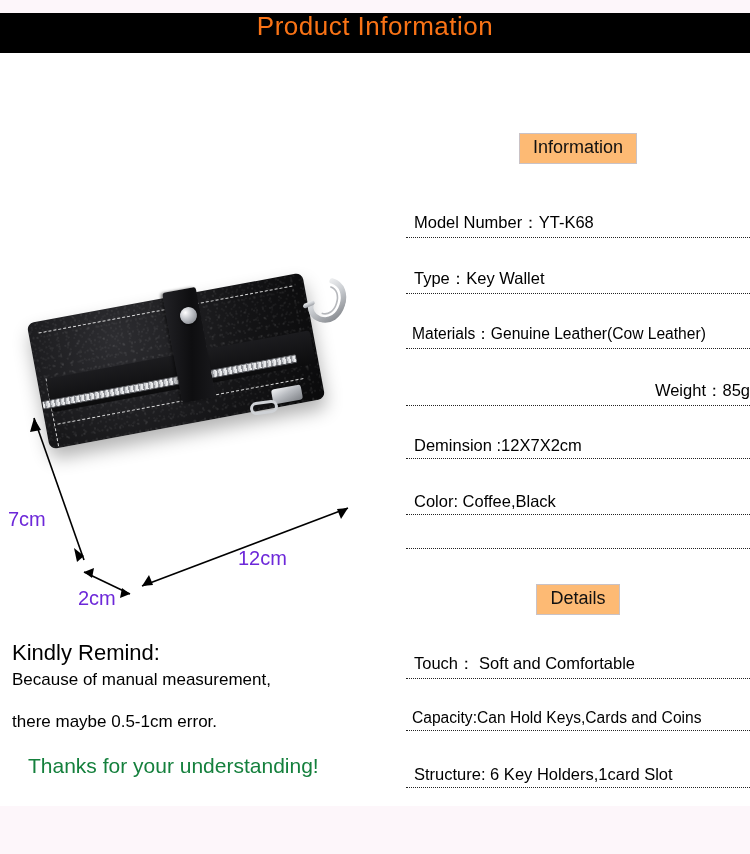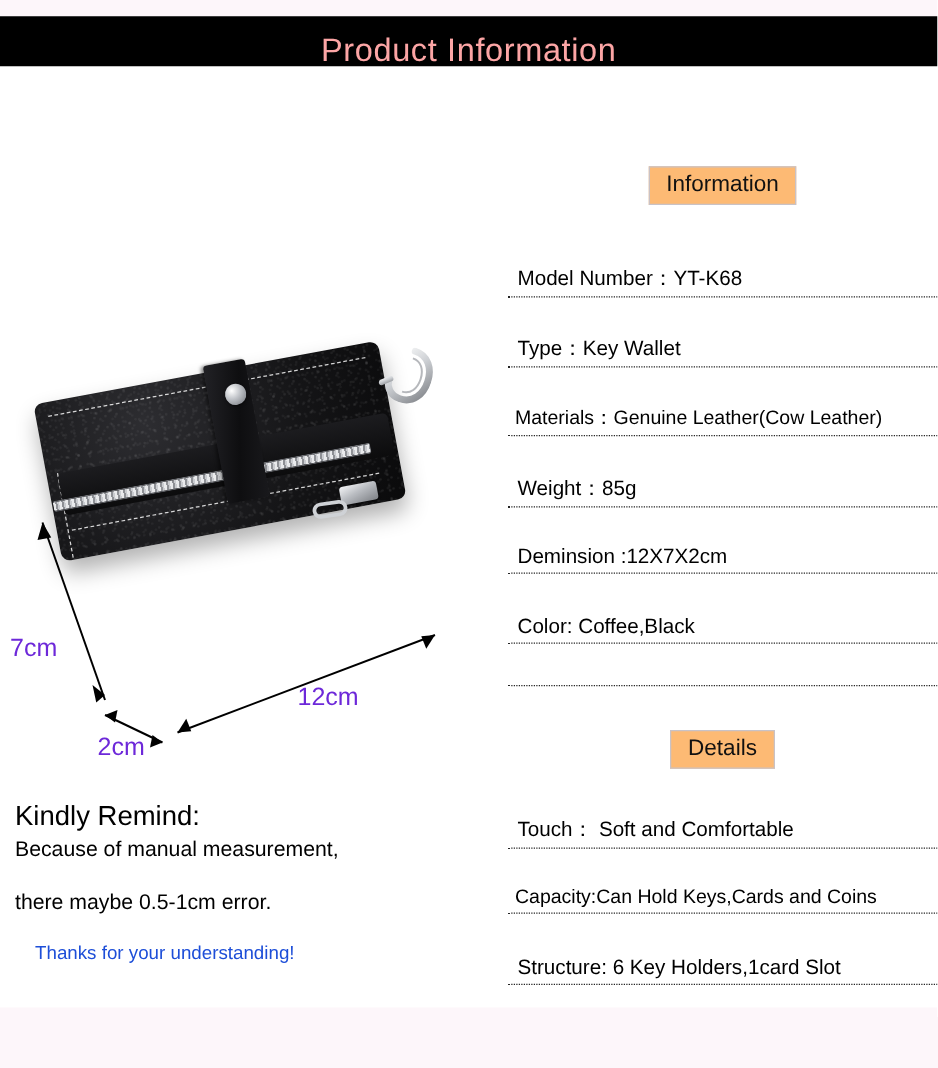--- a/index.html
+++ b/index.html
@@ -29,23 +29,23 @@
     width: 750px; height: 48px;
     background: #fdf6fa;
   }
 
   
   .banner {
     position: absolute;
     left: 0; top: 13px;
     width: 750px; height: 40px;
     background: #000000;
-    color: #fca5a5;
+    color: #f97316;
     display: flex;
-    align-items: flex-end;
+    align-items: flex-start;
     justify-content: center;
     letter-spacing: 0.5px;
   }
   .banner-title {
     font-size: 26px;
     font-weight: 400;
     line-height: 1;
   }
 
   
@@ -198,22 +198,22 @@
     font-size: 22px;
     color: #000;
     margin-bottom: 4px;
   }
   .remind-line {
     font-size: 17px;
     color: #000;
     margin-bottom: 22px;
   }
   .remind-thanks {
-    font-size: 15px;
-    color: #1d4ed8;
+    font-size: 21px;
+    color: #15803d;
     margin-top: 14px;
     padding-left: 16px;
   }
 
   
   .spec-pane {
     position: absolute;
     left: 406px; top: 60px;
     width: 344px; height: 790px;
   }
@@ -247,21 +247,21 @@
     white-space: nowrap;
     display: block;
     padding-left: 8px;
   }
   .spec-text.tight { font-size: 15.6px; padding-left: 6px; }
   .spec-row.blank { height: 1px; padding: 0; }
 
   .r0 { top: 152px; }
   .r1 { top: 208px; }
   .r2 { top: 264px; }
-  .r3 { top: 320px; }
+  .r3 { top: 320px; text-align: right; }
   .r4 { top: 376px; }
   .r5 { top: 432px; }
   .r6 { top: 488px; }
 
   .d0 { top: 593px; }
   .d1 { top: 649px; }
   .d2 { top: 705px; }
 </style>
 </head>
 <body>

